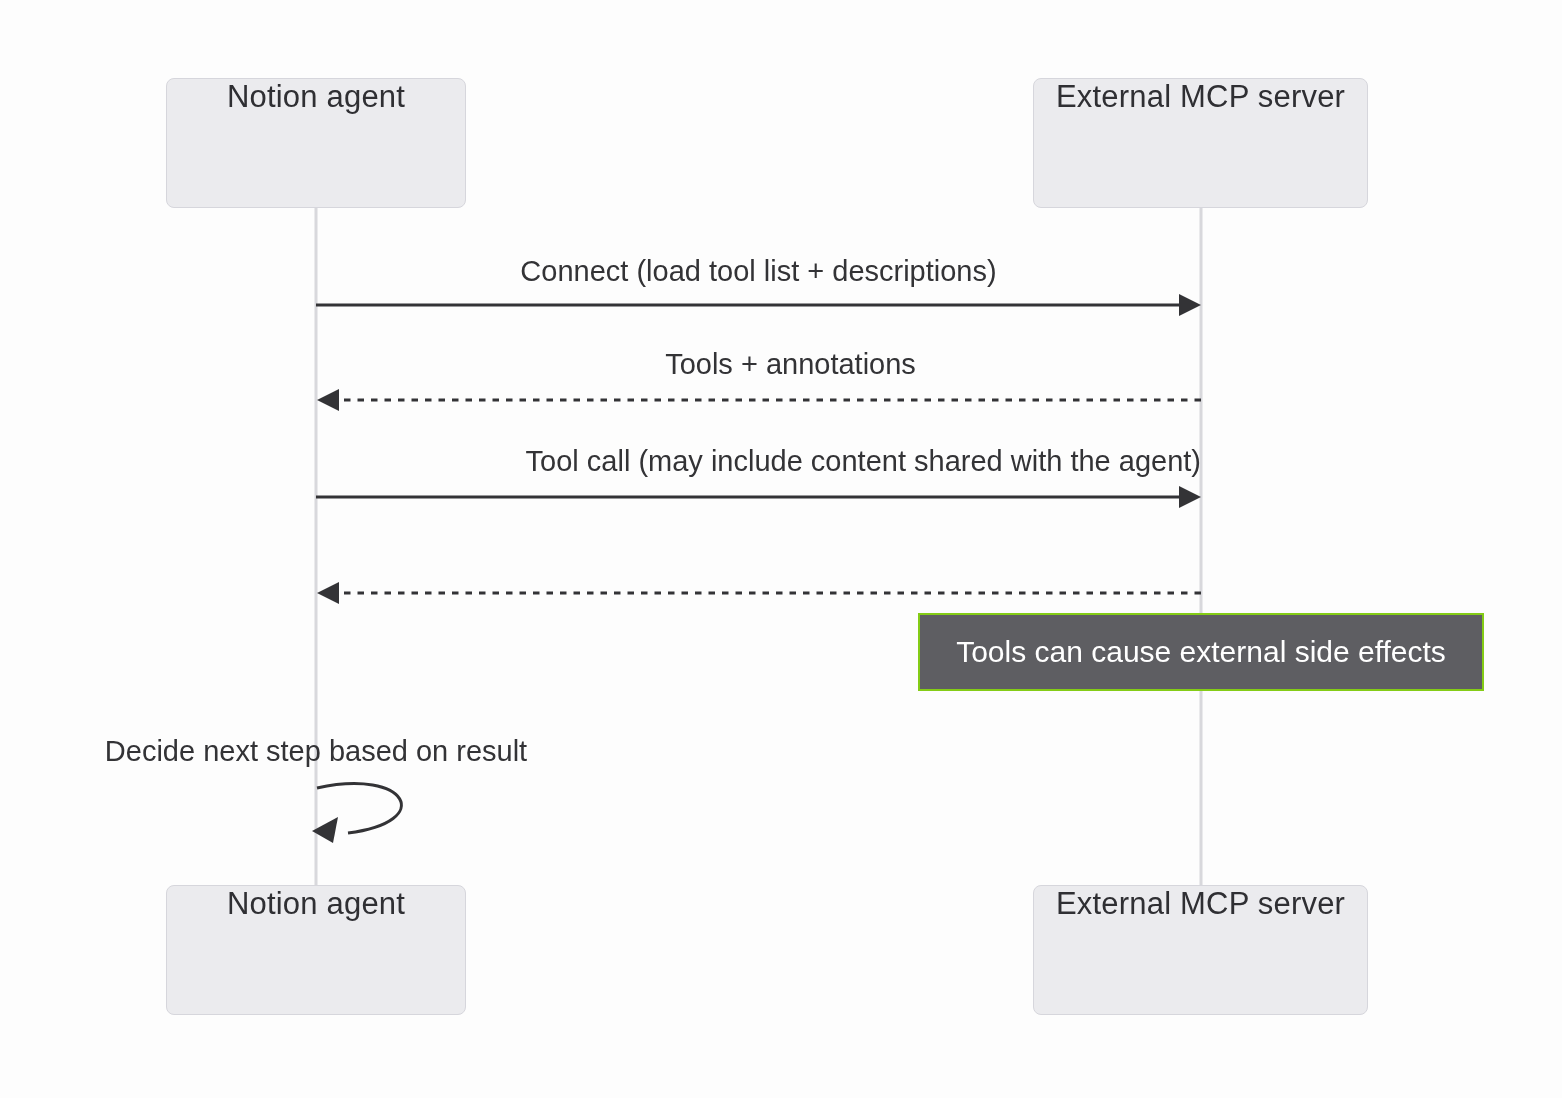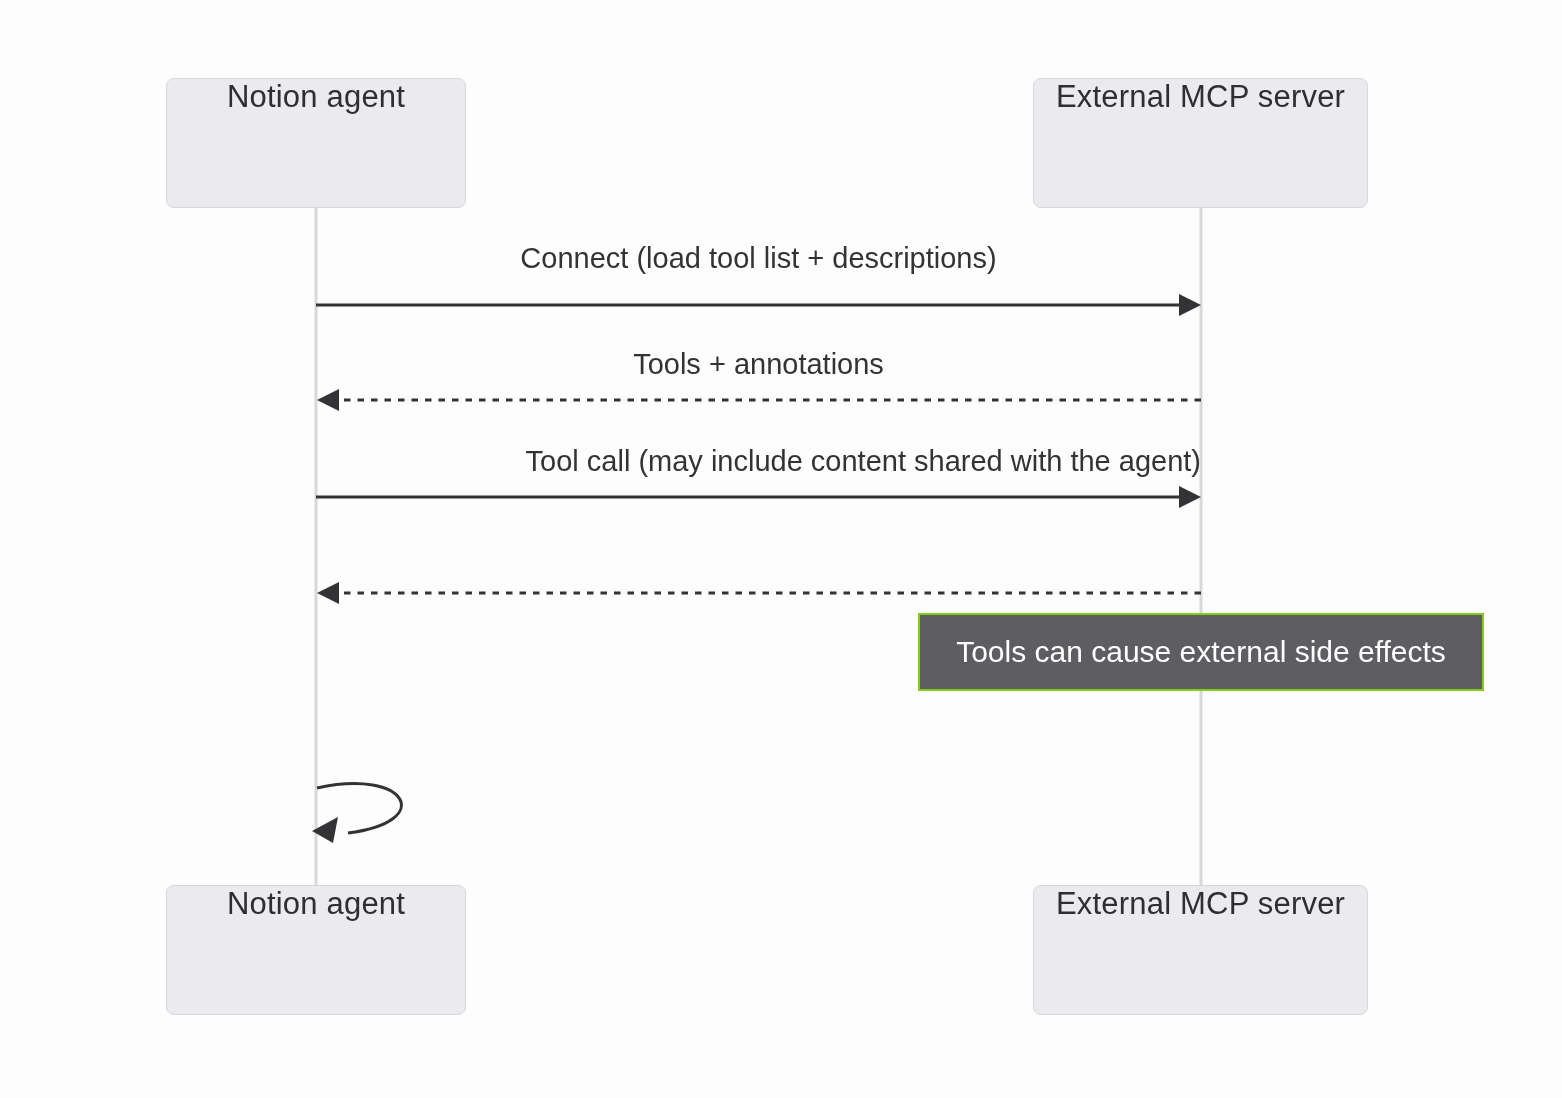--- a/index.html
+++ b/index.html
@@ -43,22 +43,22 @@
   .msg-label {
     position: absolute;
     left: 316px;
     width: 885px;
     text-align: center;
     font-size: 29px;
     line-height: 36px;
     color: #333336;
     white-space: nowrap;
   }
-  .msg-label.m1 { top: 240px; }
-  .msg-label.m2 { top: 346px; }
+  .msg-label.m1 { top: 253px; }
+  .msg-label.m2 { top: 346px; padding-left: 32px; }
   .msg-label.m3 { top: 443px; text-align: right; }
   .msg-label.m4 { top: 539px; }
 
   .self-label {
     position: absolute;
     left: 36px;
     top: 733px;
     width: 560px;
     text-align: center;
     font-size: 29px;
@@ -120,18 +120,19 @@
     <span>Notion agent</span>
   </div>
   <div class="actor bottom-right">
     <span>External MCP server</span>
   </div>
 
   <div class="msg-label m1">Connect (load tool list + descriptions)</div>
   <div class="msg-label m2">Tools + annotations</div>
   <div class="msg-label m3">Tool call (may include content shared with the agent)</div>
 
+  <div class="self-label">Decide next step based on result</div>
 
   <div class="note">
     <span>Tools can cause external side effects</span>
   </div>
 
 </div>
 
 </body></html>

